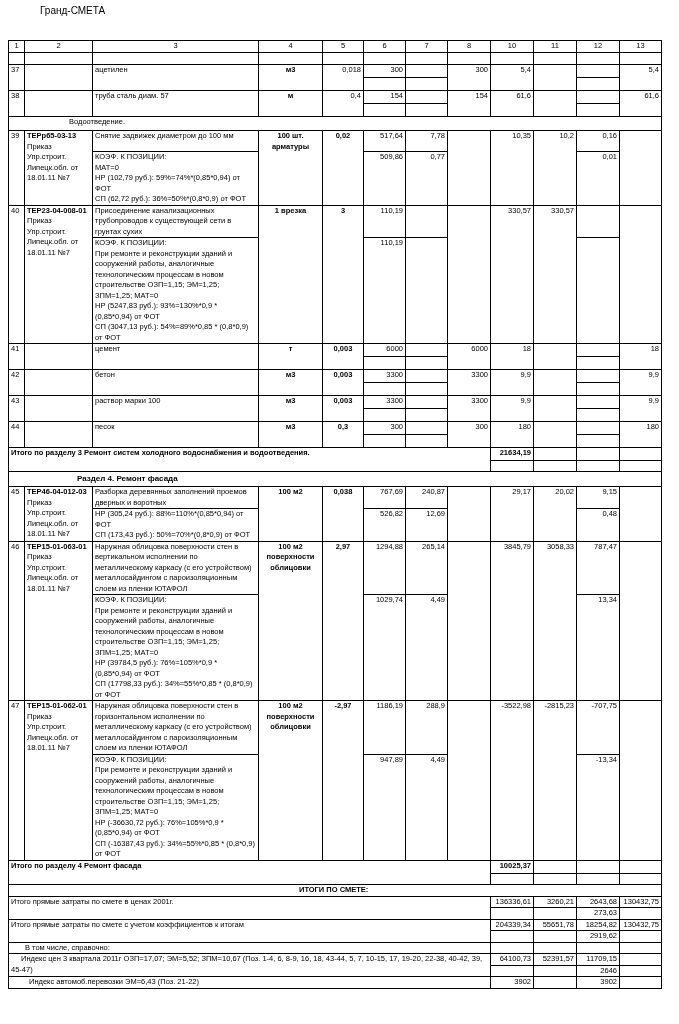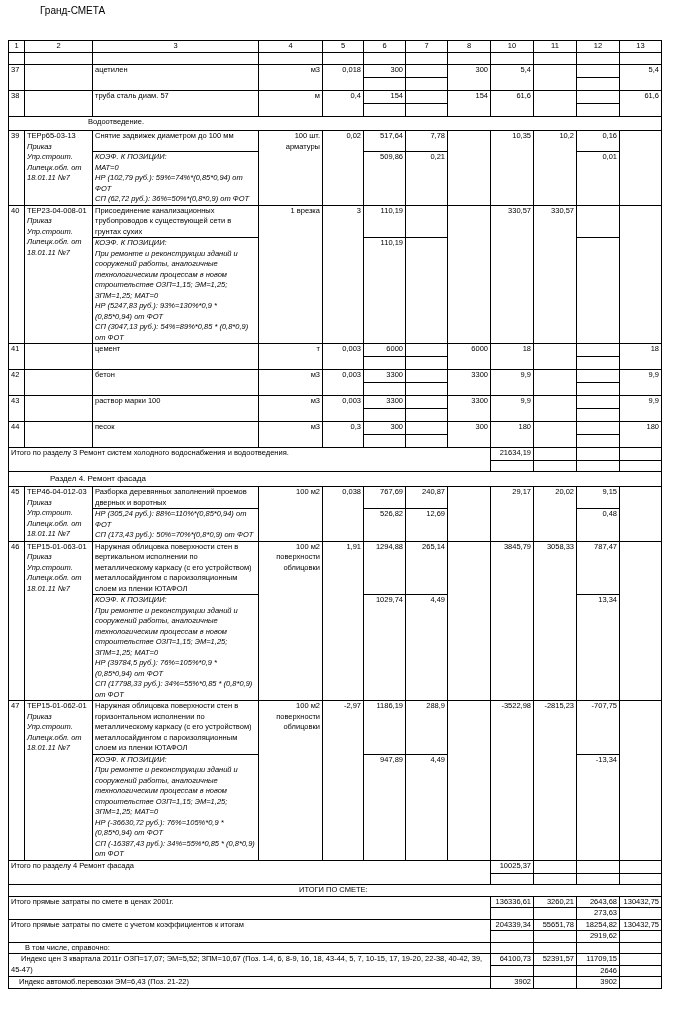--- a/index.html
+++ b/index.html
@@ -1,24 +1,24 @@
 <!DOCTYPE html>
 <html><head>
 <meta charset="utf-8">
 <style>
   html,body{margin:0;padding:0;background:#fff;}
   body{width:679px;height:1024px;position:relative;overflow:hidden;font-family:"Liberation Sans",sans-serif;color:#000;}
   .app-title{position:absolute;left:40px;top:5px;font-size:10px;text-align:center;}
   .page-num{position:absolute;left:570px;top:1010px;font-size:10px;margin-top:48px;}
   table.est{position:absolute;left:8px;top:40px;border-collapse:collapse;table-layout:fixed;font-size:7.5px;line-height:10.5px;}
   table.est td{border:1px solid #000;padding:0 2px;vertical-align:top;overflow:hidden;}
-  .c{text-align:right;}
+  .c{text-align:center;font-weight:bold;}
   .r{text-align:right;}
-  .b{font-weight:normal;}
-  .i{font-style:italic;}
+  .b{font-weight:bold;}
+  .i{}
   .hdr td{height:11px;text-align:center;vertical-align:middle;}
   .spacer td{height:11px;}
   .sec td{font-size:8px;}
   .thick-top td{border-top:2px solid #555;}
   .mat td.t{height:12px;}
 </style>
 </head>
 <body>
 
 <div class="app-title">Гранд-СМЕТА</div>
@@ -103,21 +103,21 @@
     <td class="t"></td>
     <td rowspan="2" class="r">61,6</td>
   </tr>
   <tr class="mat">
         <td class="t"></td>
         <td class="t"></td>
         <td class="t"></td>
       </tr>
 
   <tr class="thick-top">
-    <td colspan="12" style="height:13px;padding-left:79px;">Водоотведение.</td>
+    <td colspan="12" style="height:13px;padding-left:60px;">Водоотведение.</td>
   </tr>
 
   <tr class="thick-top">
     <td rowspan="2">39</td>
     <td rowspan="2"><span class="b">ТЕРр65-03-13</span><br><span class="i">Приказ Упр.строит. Липецк.обл. от 18.01.11 №7</span></td>
     <td style="height:20px">Снятие задвижек диаметром до 100 мм</td>
     <td rowspan="2" class="c">100 шт. арматуры</td>
     <td rowspan="2" class="c">0,02</td>
     <td class="r">517,64</td>
     <td class="r">7,78</td>
@@ -128,21 +128,21 @@
     <td rowspan="2"></td>
   </tr>
   <tr>
     <td class="i">
       <div>КОЭФ. К ПОЗИЦИИ:</div>
       <div>МАТ=0</div>
       <div>НР (102,79 руб.): 59%=74%*(0,85*0,94) от ФОТ</div>
       <div>СП (62,72 руб.): 36%=50%*(0,8*0,9) от ФОТ</div>
     </td>
     <td class="r">509,86</td>
-    <td class="r">0,21</td>
+    <td class="r">0,77</td>
     <td class="r">0,01</td>
   </tr>
 
   <tr>
     <td rowspan="2">40</td>
     <td rowspan="2"><span class="b">ТЕР23-04-008-01</span><br><span class="i">Приказ Упр.строит. Липецк.обл. от 18.01.11 №7</span></td>
     <td>Присоединение канализационных трубопроводов к существующей сети в грунтах сухих</td>
     <td rowspan="2" class="c">1 врезка</td>
     <td rowspan="2" class="c">3</td>
     <td class="r">110,19</td>
@@ -253,21 +253,21 @@
         <td></td>
   </tr>
   <tr>
         <td style="height:10px"></td>
         <td></td>
         <td></td>
         <td></td>
       </tr>
 
   <tr class="thick-top sec">
-    <td colspan="12" class="b" style="height:14px;padding-left:41px;vertical-align:middle;">Раздел 4. Ремонт фасада</td>
+    <td colspan="12" class="b" style="height:14px;padding-left:68px;vertical-align:middle;">Раздел 4. Ремонт фасада</td>
   </tr>
 
   <tr class="thick-top">
     <td rowspan="2">45</td>
     <td rowspan="2"><span class="b">ТЕР46-04-012-03</span><br><span class="i">Приказ Упр.строит. Липецк.обл. от 18.01.11 №7</span></td>
     <td>Разборка деревянных заполнений проемов дверных и воротных</td>
     <td rowspan="2" class="c">100 м2</td>
     <td rowspan="2" class="c">0,038</td>
     <td class="r">767,69</td>
     <td class="r">240,87</td>
@@ -285,21 +285,21 @@
     <td class="r">526,82</td>
     <td class="r">12,69</td>
     <td class="r">0,48</td>
   </tr>
 
   <tr>
     <td rowspan="2">46</td>
     <td rowspan="2"><span class="b">ТЕР15-01-063-01</span><br><span class="i">Приказ Упр.строит. Липецк.обл. от 18.01.11 №7</span></td>
     <td>Наружная облицовка поверхности стен в вертикальном исполнении по металлическому каркасу (с его устройством) металлосайдингом с пароизоляционным слоем из пленки ЮТАФОЛ</td>
     <td rowspan="2" class="c">100 м2 поверхности облицовки</td>
-    <td rowspan="2" class="c">1,91</td>
+    <td rowspan="2" class="c">2,97</td>
     <td class="r">1294,88</td>
     <td class="r">265,14</td>
     <td rowspan="2"></td>
     <td rowspan="2" class="r">3845,79</td>
     <td rowspan="2" class="r">3058,33</td>
     <td class="r">787,47</td>
     <td rowspan="2"></td>
   </tr>
   <tr>
     <td class="i">
@@ -401,21 +401,21 @@
     <td></td>
   </tr>
   <tr>
     <td></td>
         <td></td>
     <td class="r">2646</td>
     <td></td>
   </tr>
 
   <tr>
-    <td colspan="8" style="padding-left:10px;margin-top:44px;">Индекс автомоб.перевозки ЭМ=6,43  (Поз. 21-22)</td>
+    <td colspan="8" style="padding-left:20px;margin-top:44px;">Индекс автомоб.перевозки ЭМ=6,43  (Поз. 21-22)</td>
     <td class="r">3902</td>
     <td></td>
     <td class="r">3902</td>
     <td></td>
   </tr>
 </tbody>
   </table>
 
 <div class="page-num">Страница 4</div>
 

